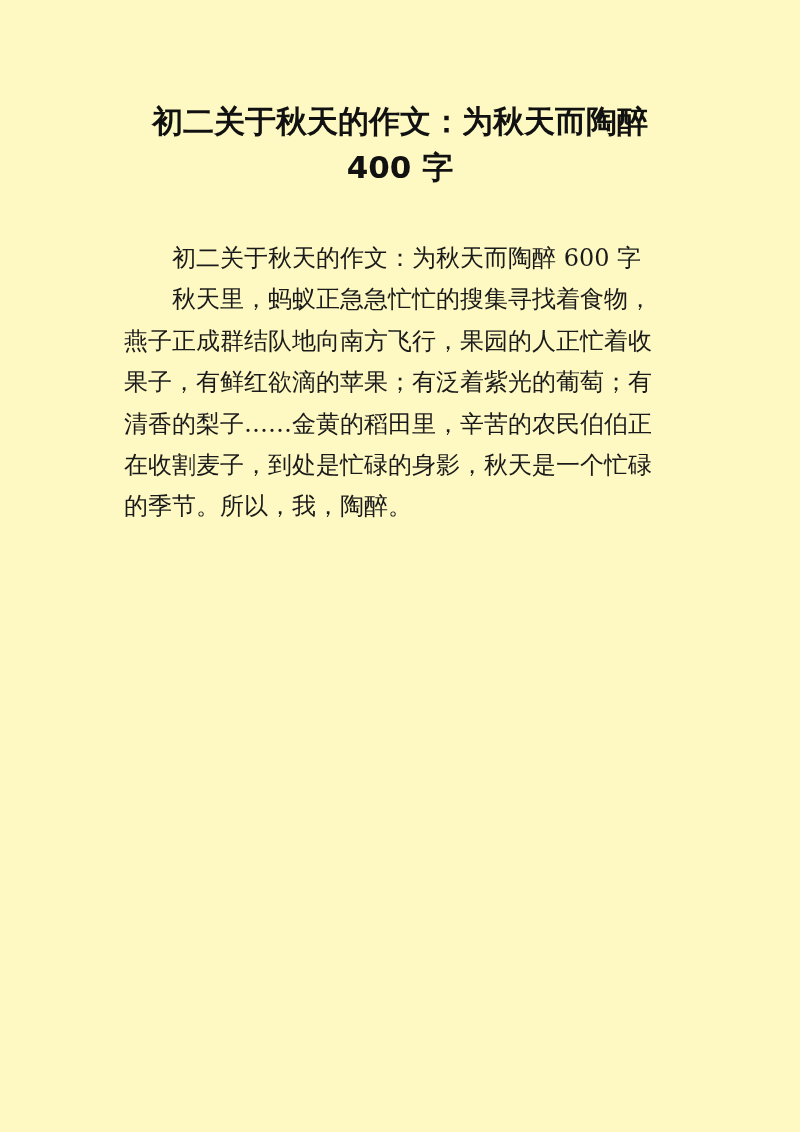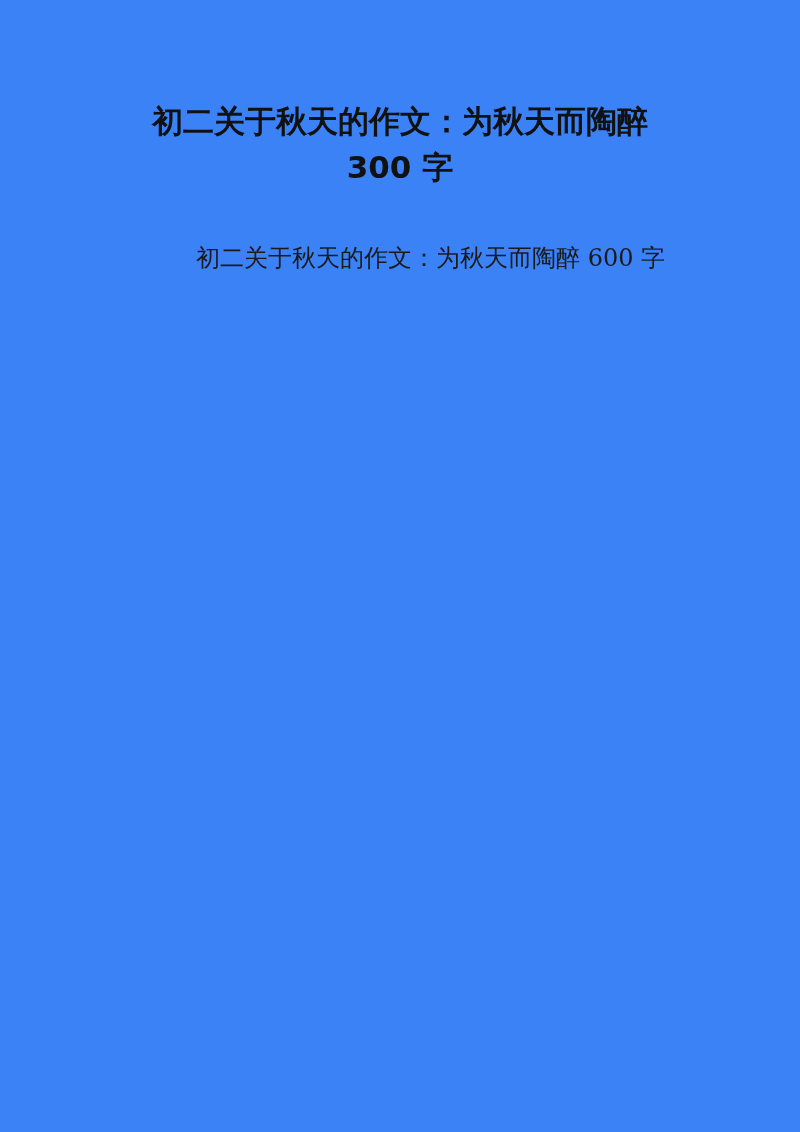--- a/index.html
+++ b/index.html
@@ -1,39 +1,40 @@
 <!DOCTYPE html>
 <html><head>
 <meta charset="utf-8">
 <style>
   html, body { margin: 0; padding: 0; background: #ffffff; }
   body { width: 800px; height: 1132px; position: relative; overflow: hidden; }
-  .page { position: absolute; left: 0; top: 0; width: 800px; height: 1132px; background: #3b82f6; }
+  .page { position: absolute; left: 0; top: 0; width: 800px; height: 1132px; background: #fef9c3; }
   .title {
     position: absolute; left: 100px; top: 98px; width: 600px;
     text-align: center;
     font-family: "DejaVu Sans", sans-serif;
     font-weight: bold; font-size: 31px; line-height: 46px;
     color: #111;
   }
   .body {
-    position: absolute; left: 148px; top: 238px; width: 528px;
+    position: absolute; left: 124px; top: 238px; width: 528px;
     font-family: "DejaVu Serif", serif;
     font-size: 24px; line-height: 41.4px;
     color: #1a1a1a;
   }
   .body p { margin: 0; text-indent: 48px; text-align: justify; }
   .body p.noindent { text-indent: 0; }
   .body p.first { text-indent: 48px; }
 </style>
 </head>
 <body>
 
 <div class="page">
   <div class="title">
     <div>初二关于秋天的作文：为秋天而陶醉</div>
-    <div>300 字</div>
+    <div>400 字</div>
   </div>
 
   <div class="body">
     <p class="first">初二关于秋天的作文：为秋天而陶醉 600 字</p>
+    <p>秋天里，蚂蚁正急急忙忙的搜集寻找着食物，燕子正成群结队地向南方飞行，果园的人正忙着收果子，有鲜红欲滴的苹果；有泛着紫光的葡萄；有清香的梨子……金黄的稻田里，辛苦的农民伯伯正在收割麦子，到处是忙碌的身影，秋天是一个忙碌的季节。所以，我，陶醉。</p>
   </div>
 </div>
 
 </body></html>

